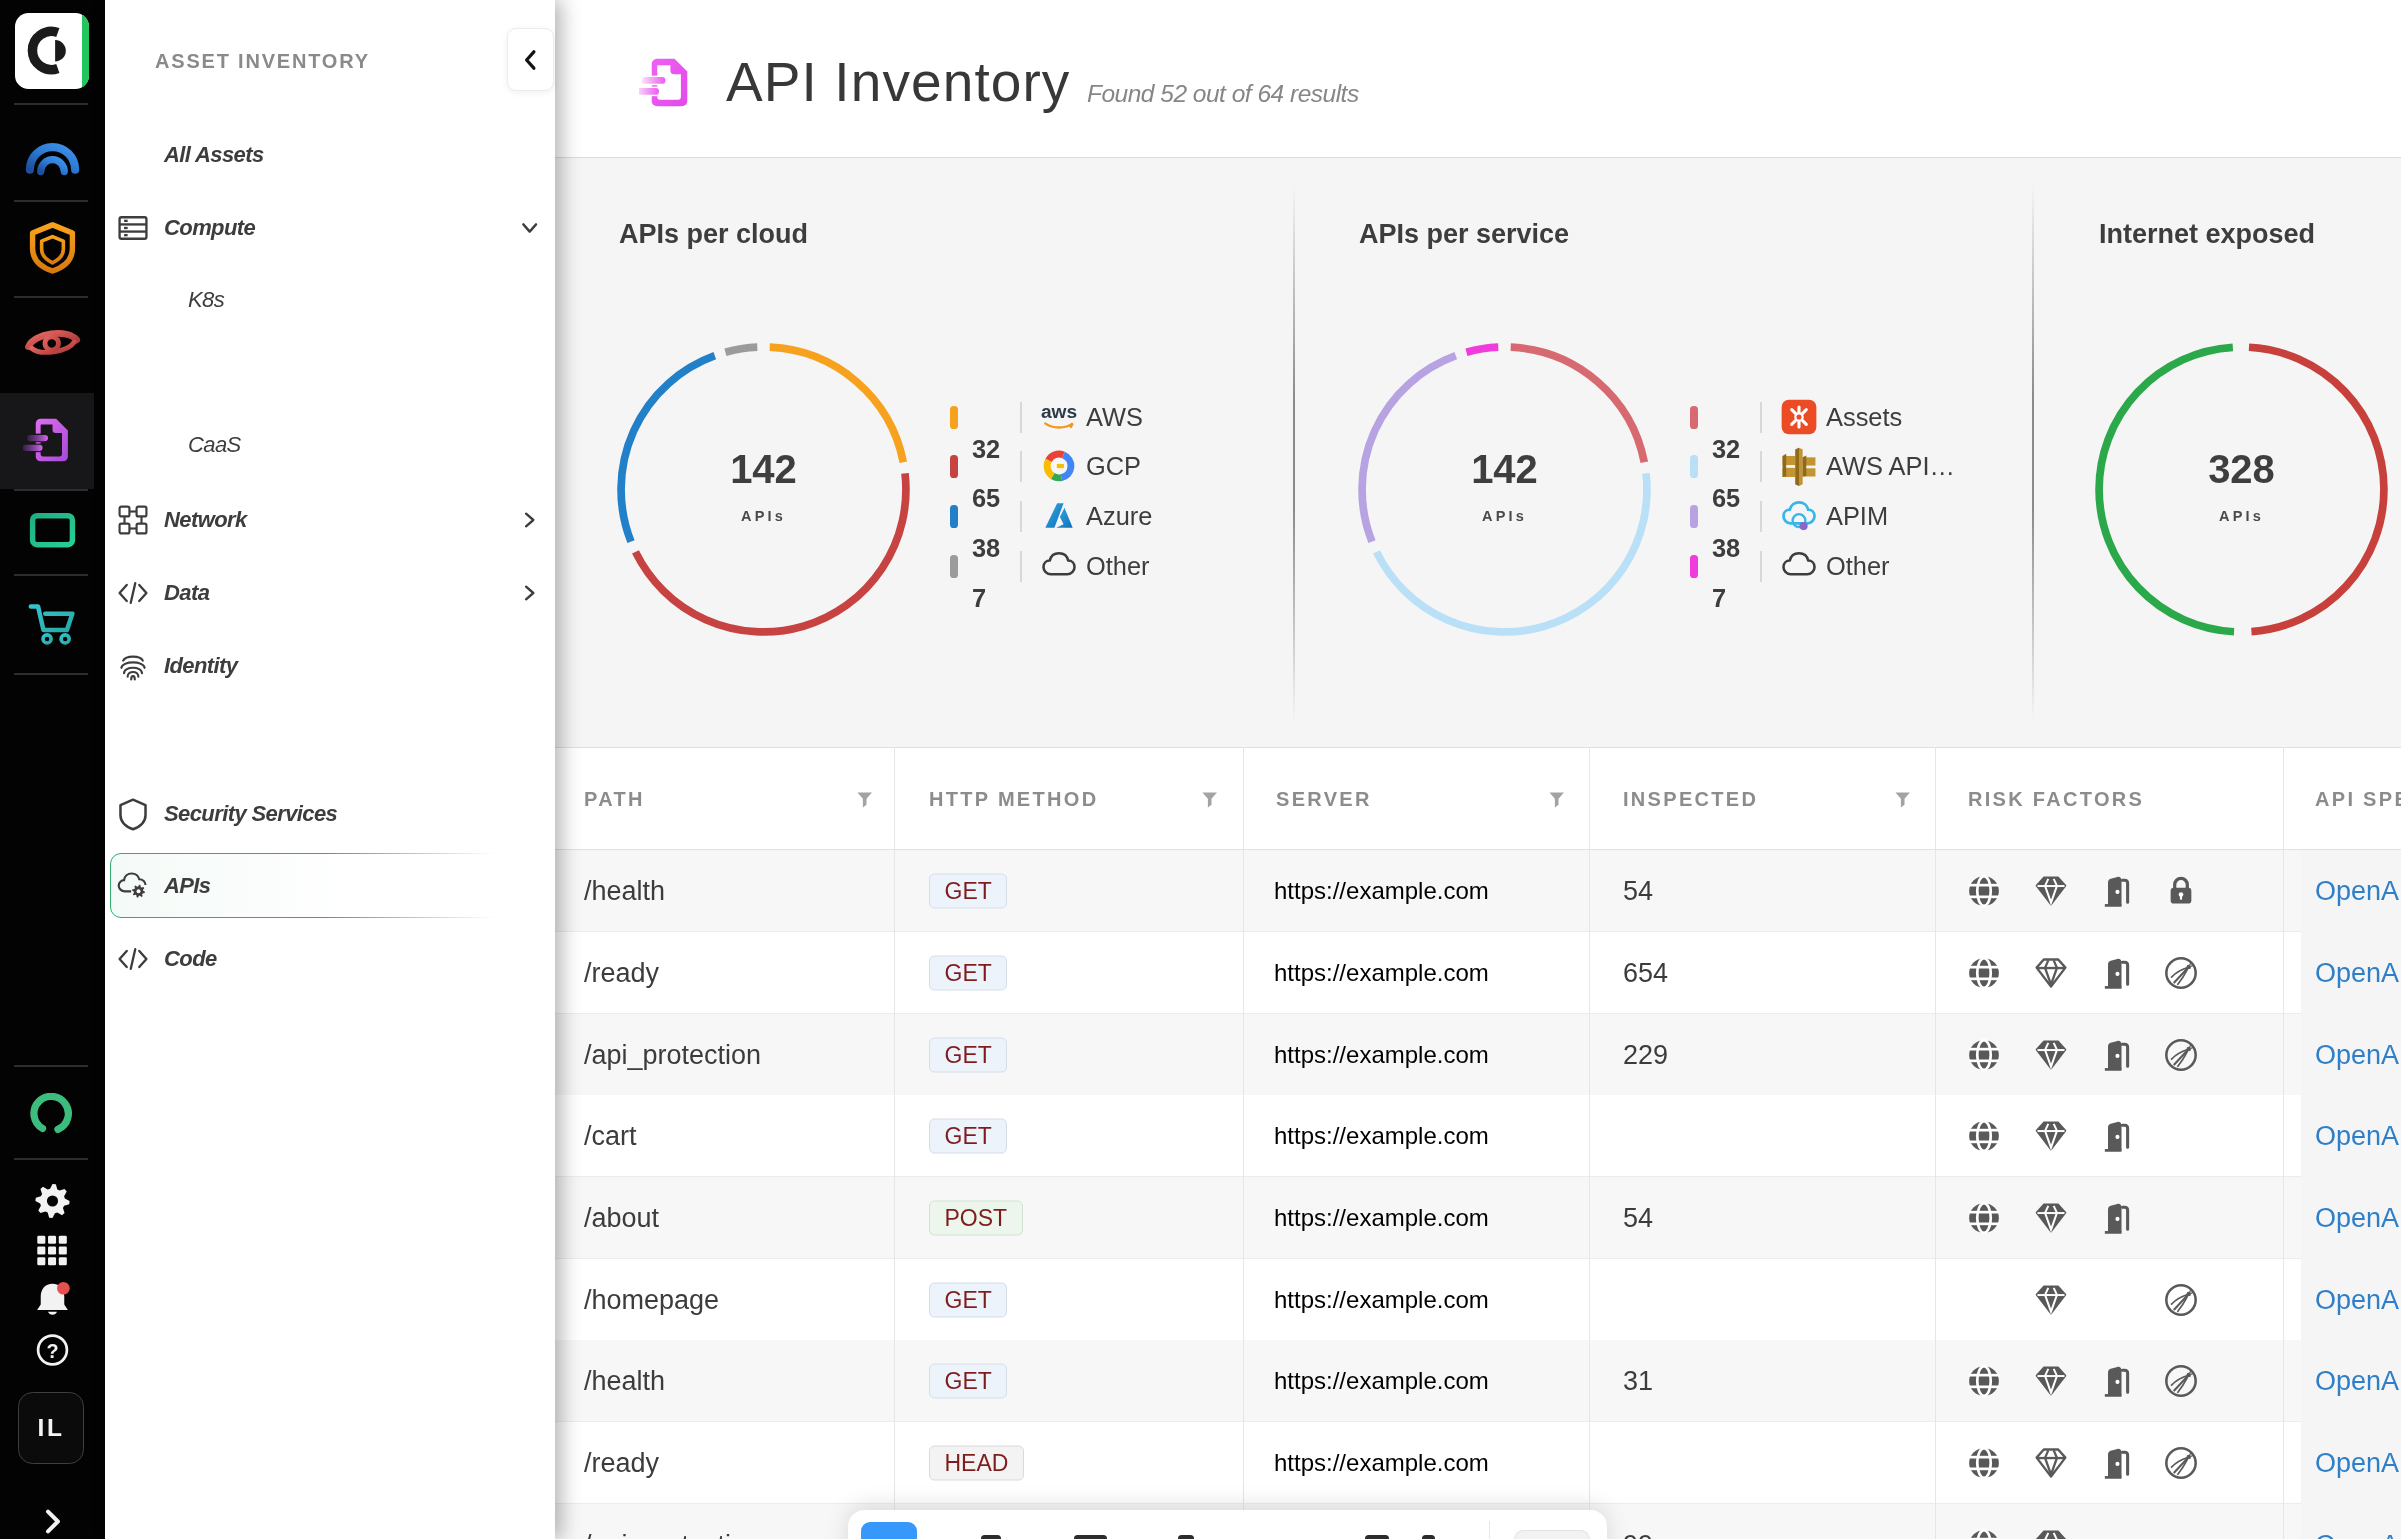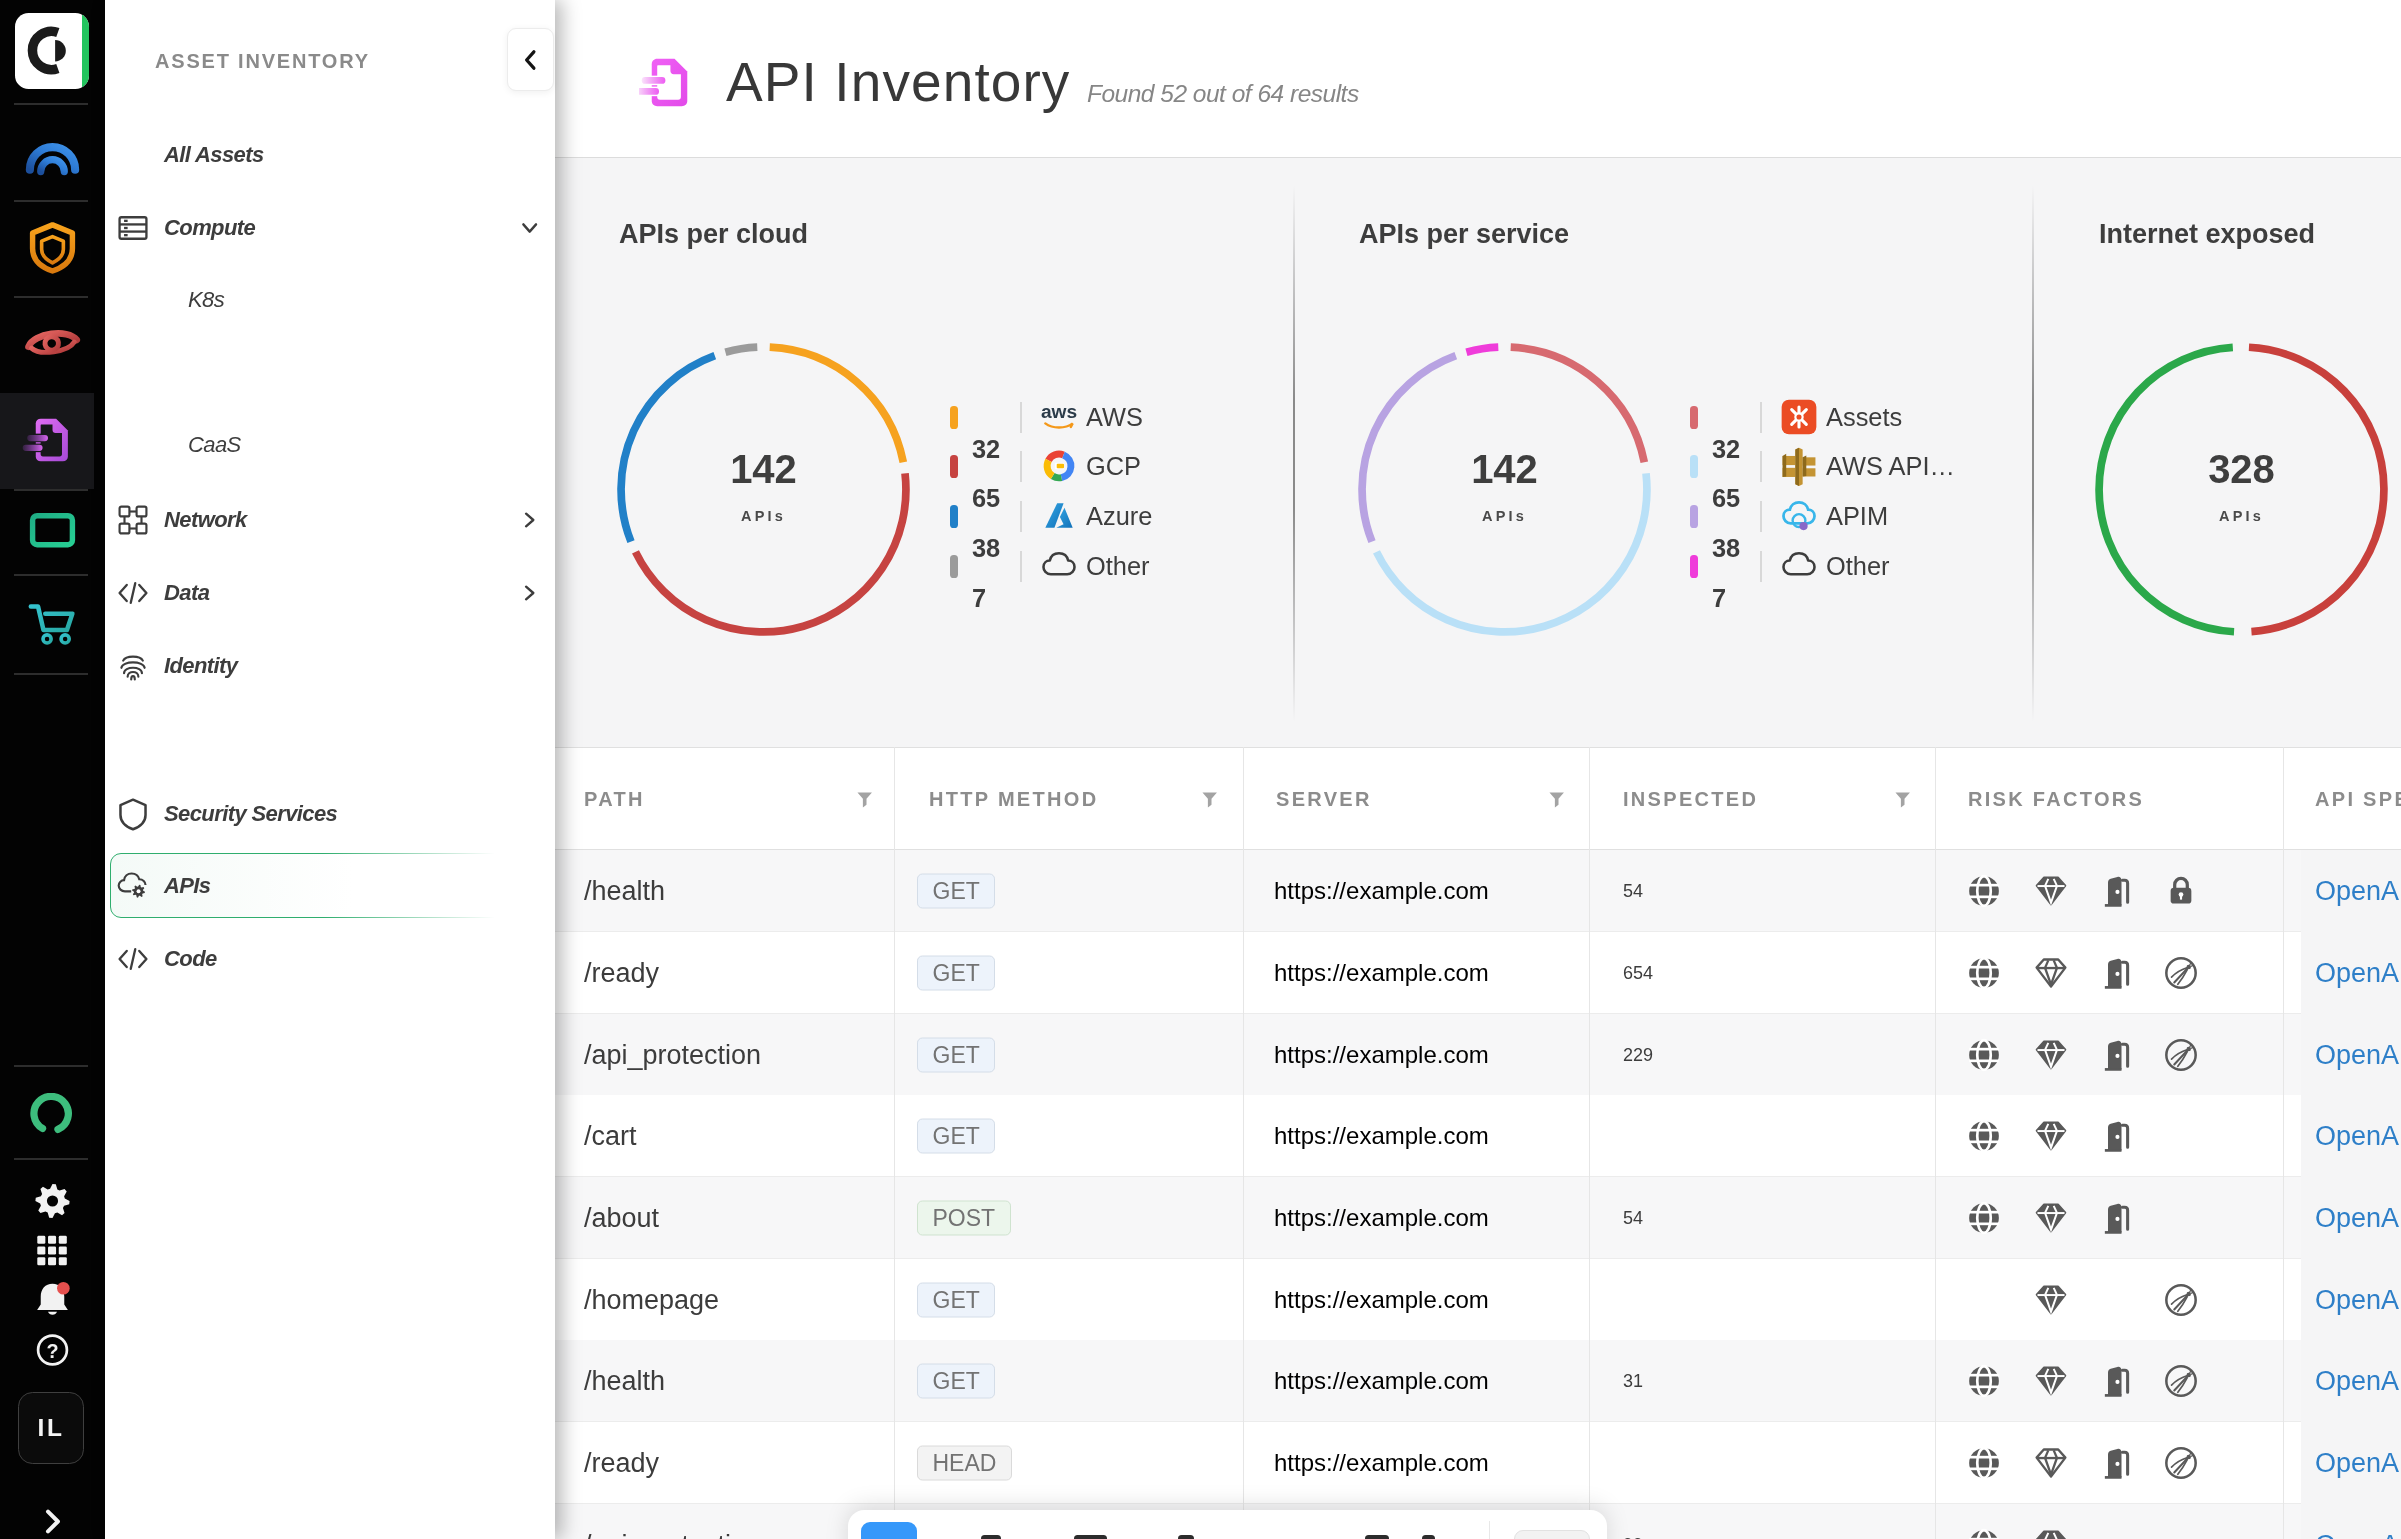--- a/index.html
+++ b/index.html
@@ -49,27 +49,27 @@
   .llabel { position:absolute; left:136px; top:25.4px; transform:translateY(-50%); font-size:25.4px; color:#3d3d3d; white-space:nowrap; }
   
   #thead { position:absolute; left:0; top:747px; width:1846px; height:103px; background:#fff;
      border-top:0.9px solid #e0e0e0; border-bottom:0.9px solid #e0e0e0; }
   .hlabel { position:absolute; top:50%; transform:translateY(-50%); font-size:20px; font-weight:700; letter-spacing:2.3px; color:#8c8c8c; white-space:nowrap; }
   .vline { position:absolute; top:747px; width:0.9px; height:792px; background:#e6e6e6; z-index:3; }
   .row { position:absolute; left:0; width:1746px; height:82px; border-bottom:0.9px solid #ececec; }
   .row.odd { background:#f7f7f8; }
   .row.even { background:#ffffff; }
   .cpath { position:absolute; left:29px; top:50%; transform:translateY(-50%); font-size:27px; color:#3c3c3c; }
-  .pill { position:absolute; left:362px; top:50%; transform:translateY(-50%); height:35px; line-height:32px;
-     border-radius:5.4px; font-size:23px; color:#737373; padding:0 14.5px; border:1.8px solid; }
+  .pill { position:absolute; left:374px; top:50%; transform:translateY(-50%); height:35px; line-height:32px;
+     border-radius:5.4px; font-size:23px; color:#7f1d1d; padding:0 14.5px; border:1.8px solid; }
   .pill.get  { background:#edf3fb; border-color:#d4dde8; }
   .pill.post { background:#ecf6ec; border-color:#cfe3cf; }
   .pill.head { background:#f3f3f3; border-color:#dadada; }
   .cserver { position:absolute; left:719px; top:50%; transform:translateY(-50%); font-size:24px; color:#000000; }
-  .cinsp { position:absolute; left:1068px; top:50%; transform:translateY(-50%); font-size:18px; color:#3c3c3c; }
+  .cinsp { position:absolute; left:1068px; top:50%; transform:translateY(-50%); font-size:27px; color:#3c3c3c; }
   .rico { position:absolute; top:23px; width:36px; height:36px; }
   .clink { position:absolute; left:1760px; top:50%; transform:translateY(-50%); font-size:27px; color:#2e7fc8; white-space:nowrap; }
   
   #toolbar { position:absolute; left:848px; top:1510px; width:759px; height:64px; background:#fff;
      border-radius:16.3px; box-shadow:0 -3.6px 23.6px rgba(0,0,0,0.13); z-index:9; }
   #tbblue { position:absolute; left:12.7px; top:11.8px; width:56px; height:54px; background:#3598fa; border-radius:9px; }
   .tbico { position:absolute; top:25.4px; background:#2c2c2c; border-radius:3.6px 3.6px 0 0; }
   #tbdiv { position:absolute; left:641px; top:11px; width:0.9px; height:54px; background:#e8e8e8; }
   #tbpill { position:absolute; left:666px; top:20px; width:76px; height:44px; background:#f2f2f2; border:0.9px solid #e2e2e2; border-radius:9px; }
 </style>

